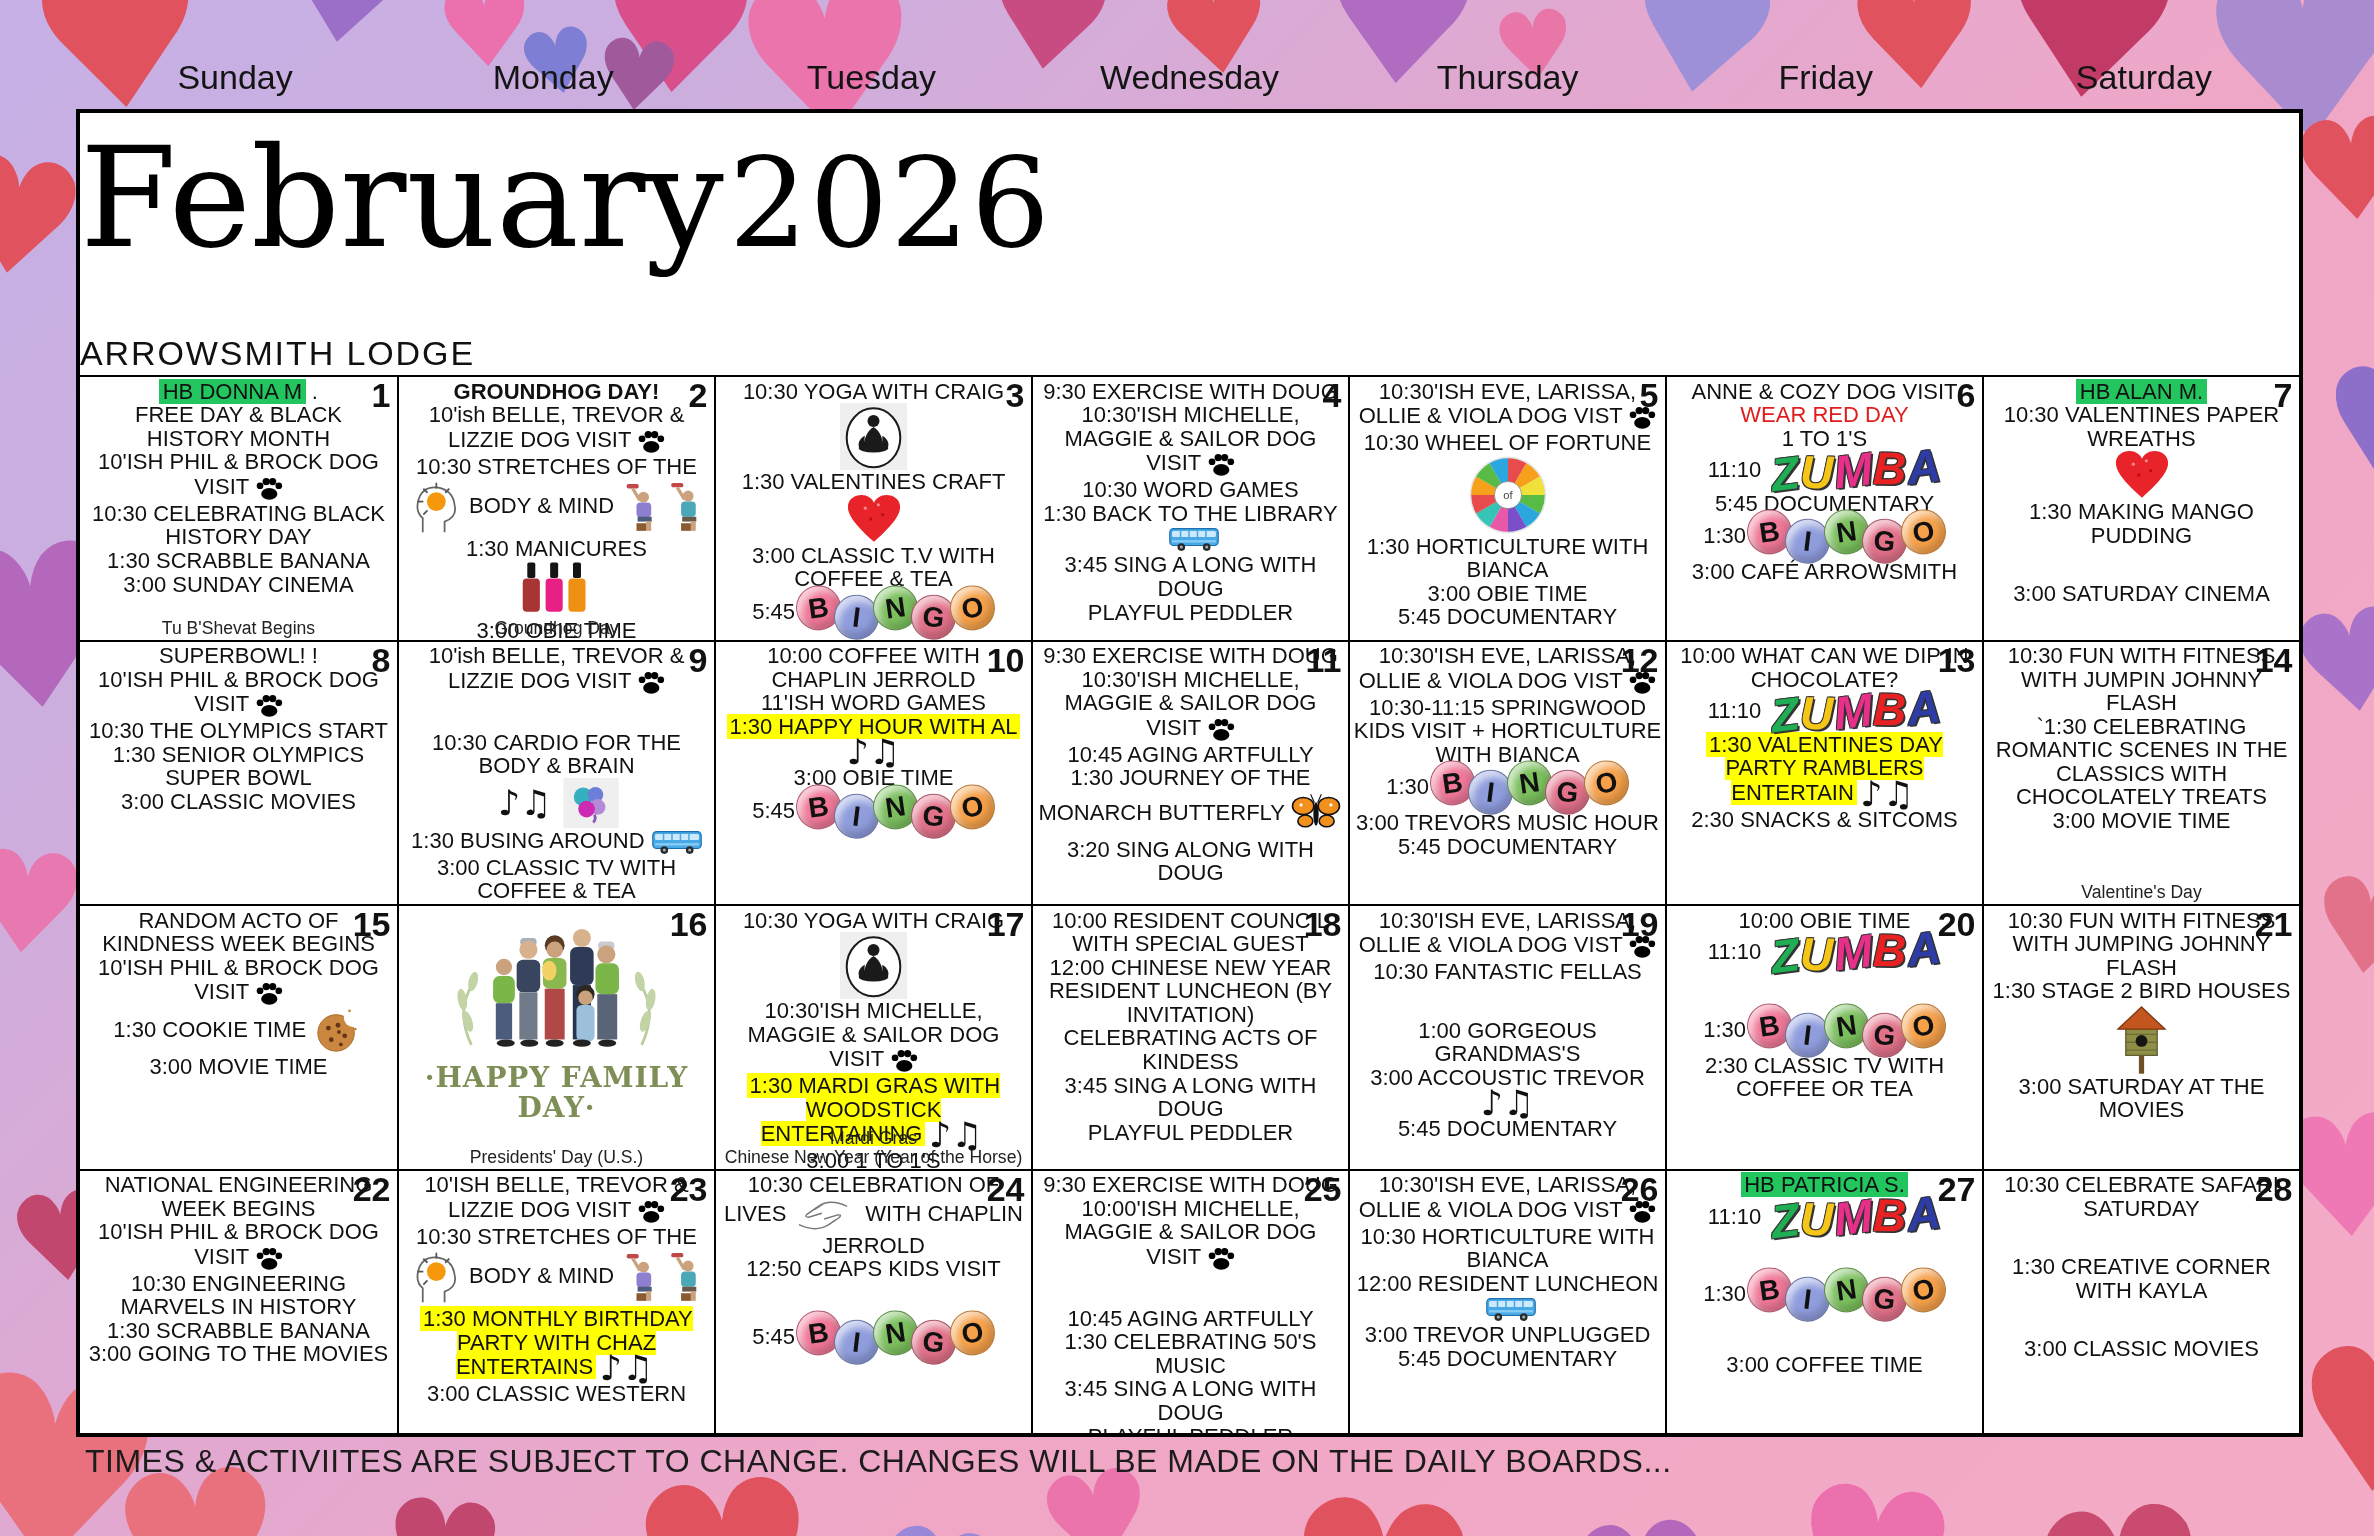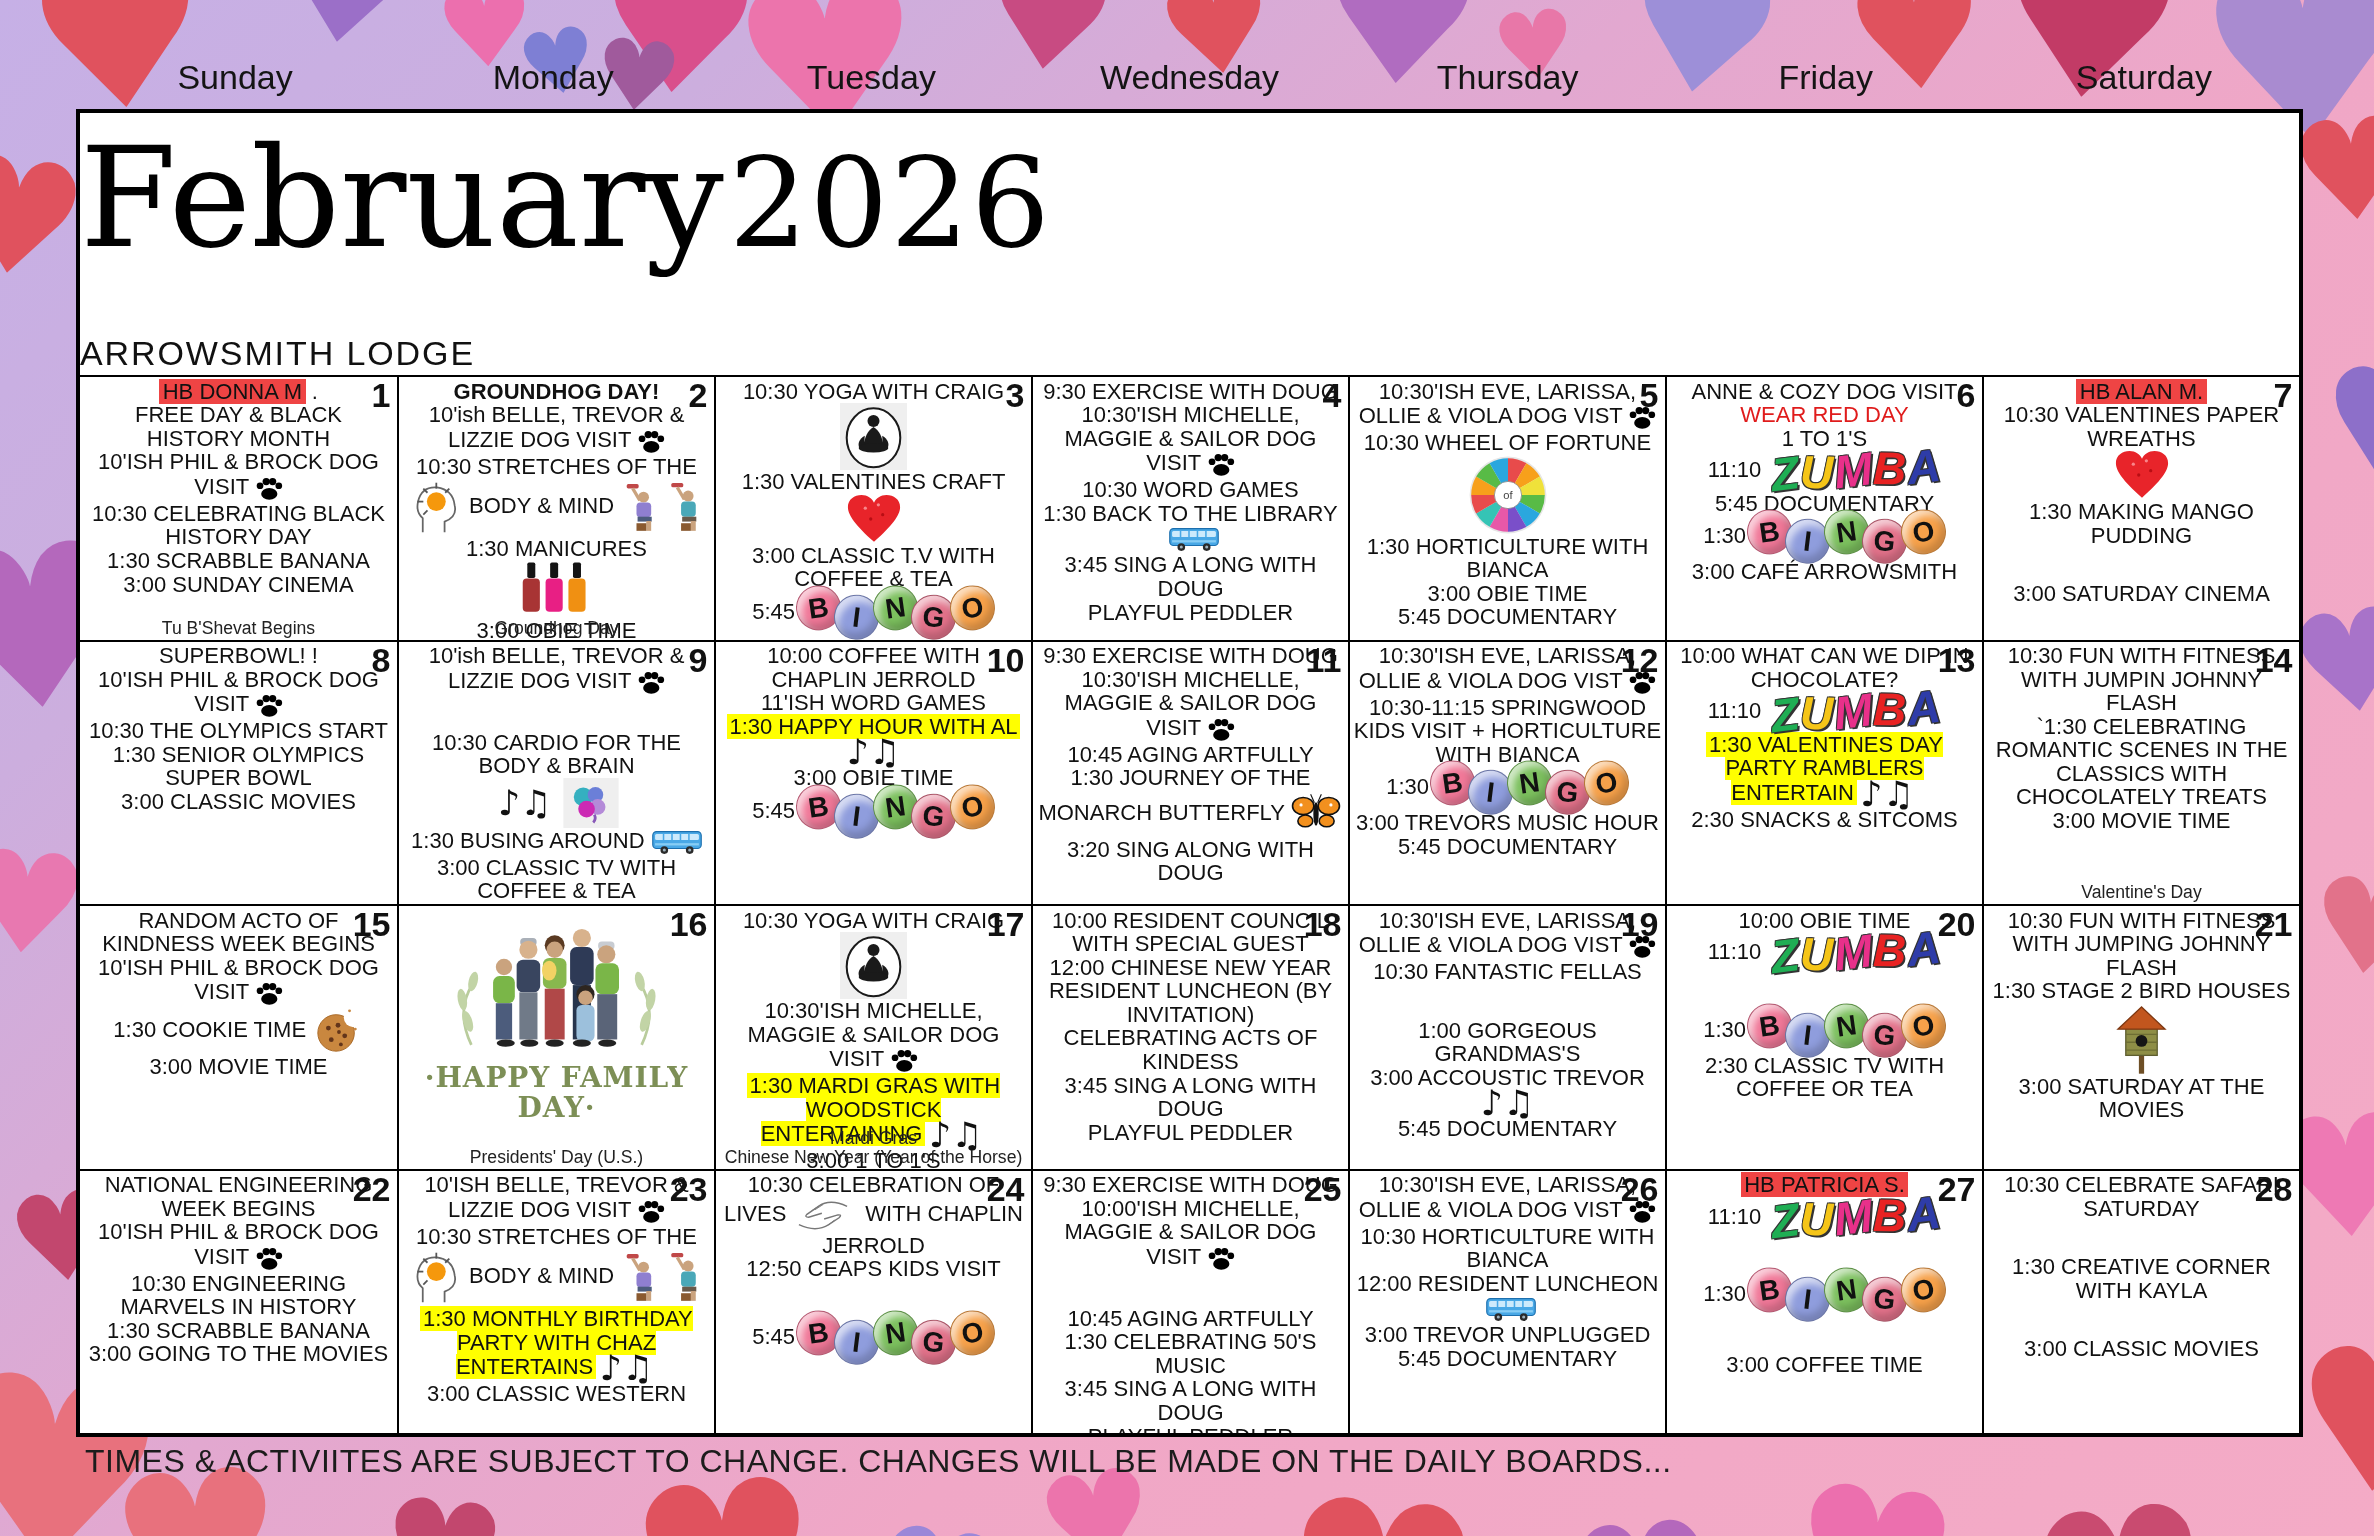--- a/index.html
+++ b/index.html
@@ -31,21 +31,21 @@
   .cell{
     position:relative;border-top:2.8px solid #000;box-sizing:border-box;
     overflow:hidden;text-align:center;padding:2.8px 3.7px 20.4px 3.7px;
     font-size:22px;line-height:1.07;
   }
   .cell:not(:nth-child(7n+1)){border-left:2.8px solid #000;}
   .day-number{position:absolute;top:0;right:6.5px;font-size:34px;font-weight:bold;z-index:4;}
   .ln{margin:0;}
   .gap{height:35px;}
   .hl-yellow{background:#ffff00;padding:0 2.8px;}
-  .hl-magenta{background:#ef4444;padding:0 3.7px;}
+  .hl-magenta{background:#22c55e;padding:0 3.7px;}
   .t-red{color:#e01c1c;font-weight:normal;}
   .t-bold{font-weight:bold;}
   .family-day{font-family:"DejaVu Serif",serif;font-weight:bold;font-size:28px;color:#7d8f56;letter-spacing:0.9px;}
   .holiday-box{position:absolute;left:0;right:0;bottom:1.9px;z-index:3;}
   .holiday{font-size:17.6px;line-height:1.08;color:#222;}
   
   .ic{vertical-align:middle;display:inline-block;}
   .ic-paw{width:28px;height:28px;margin-left:5.6px;}
   .ic-bus{width:50px;height:28px;margin-left:7.4px;}
   .ic-heart{width:56px;height:50px;}

